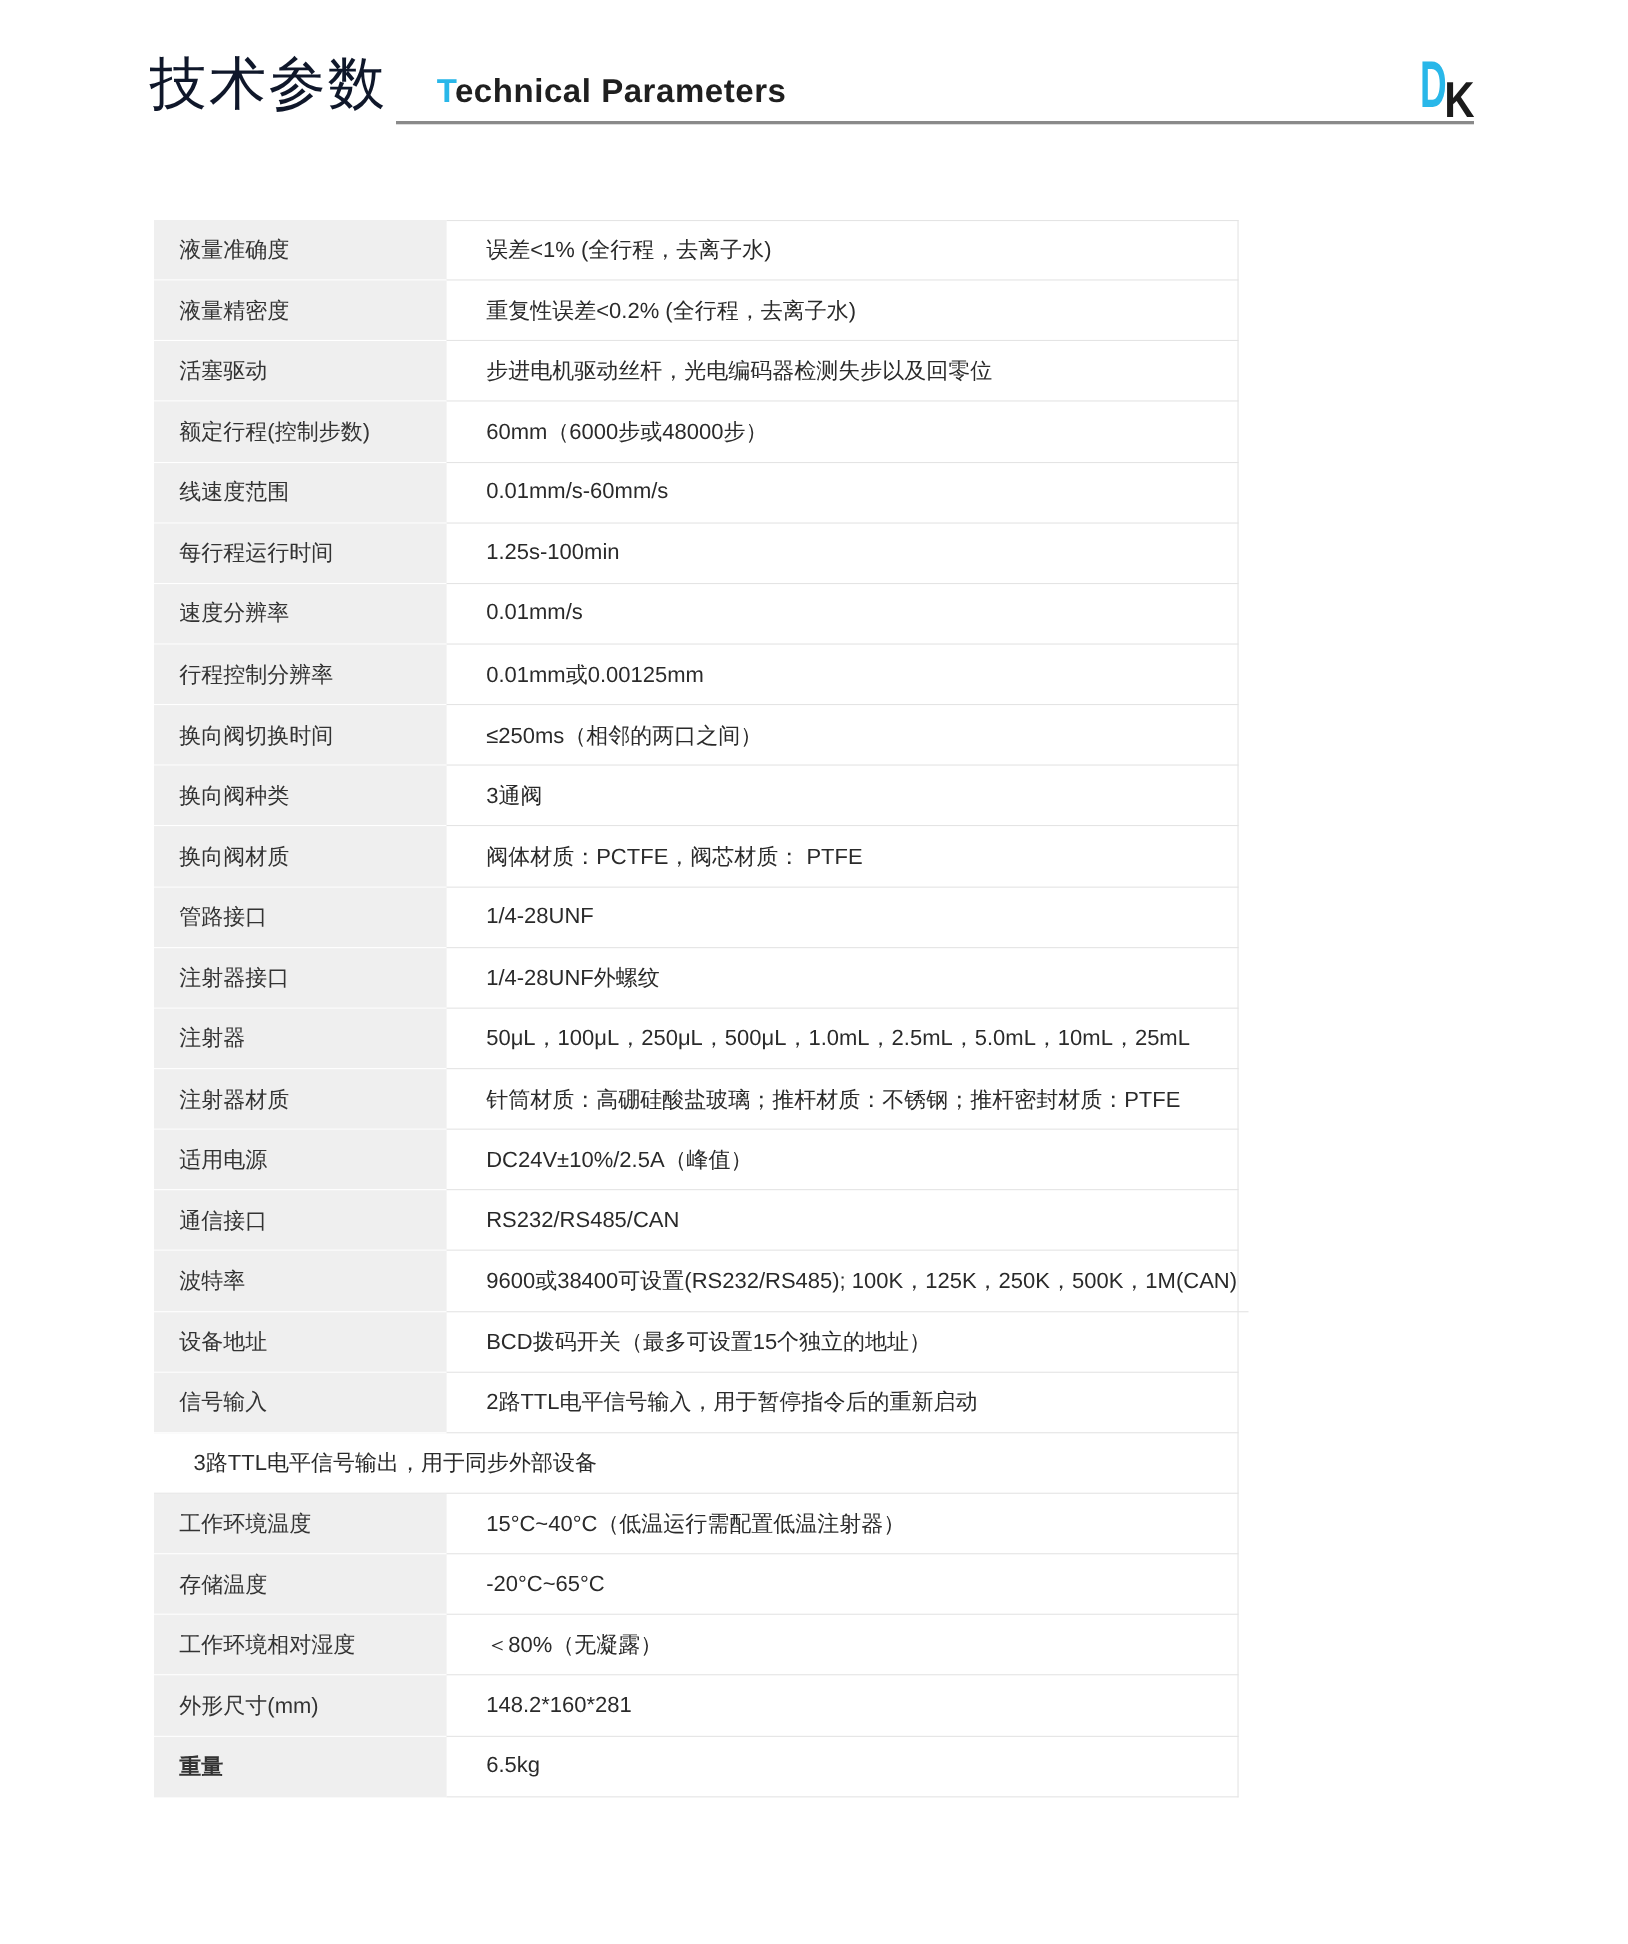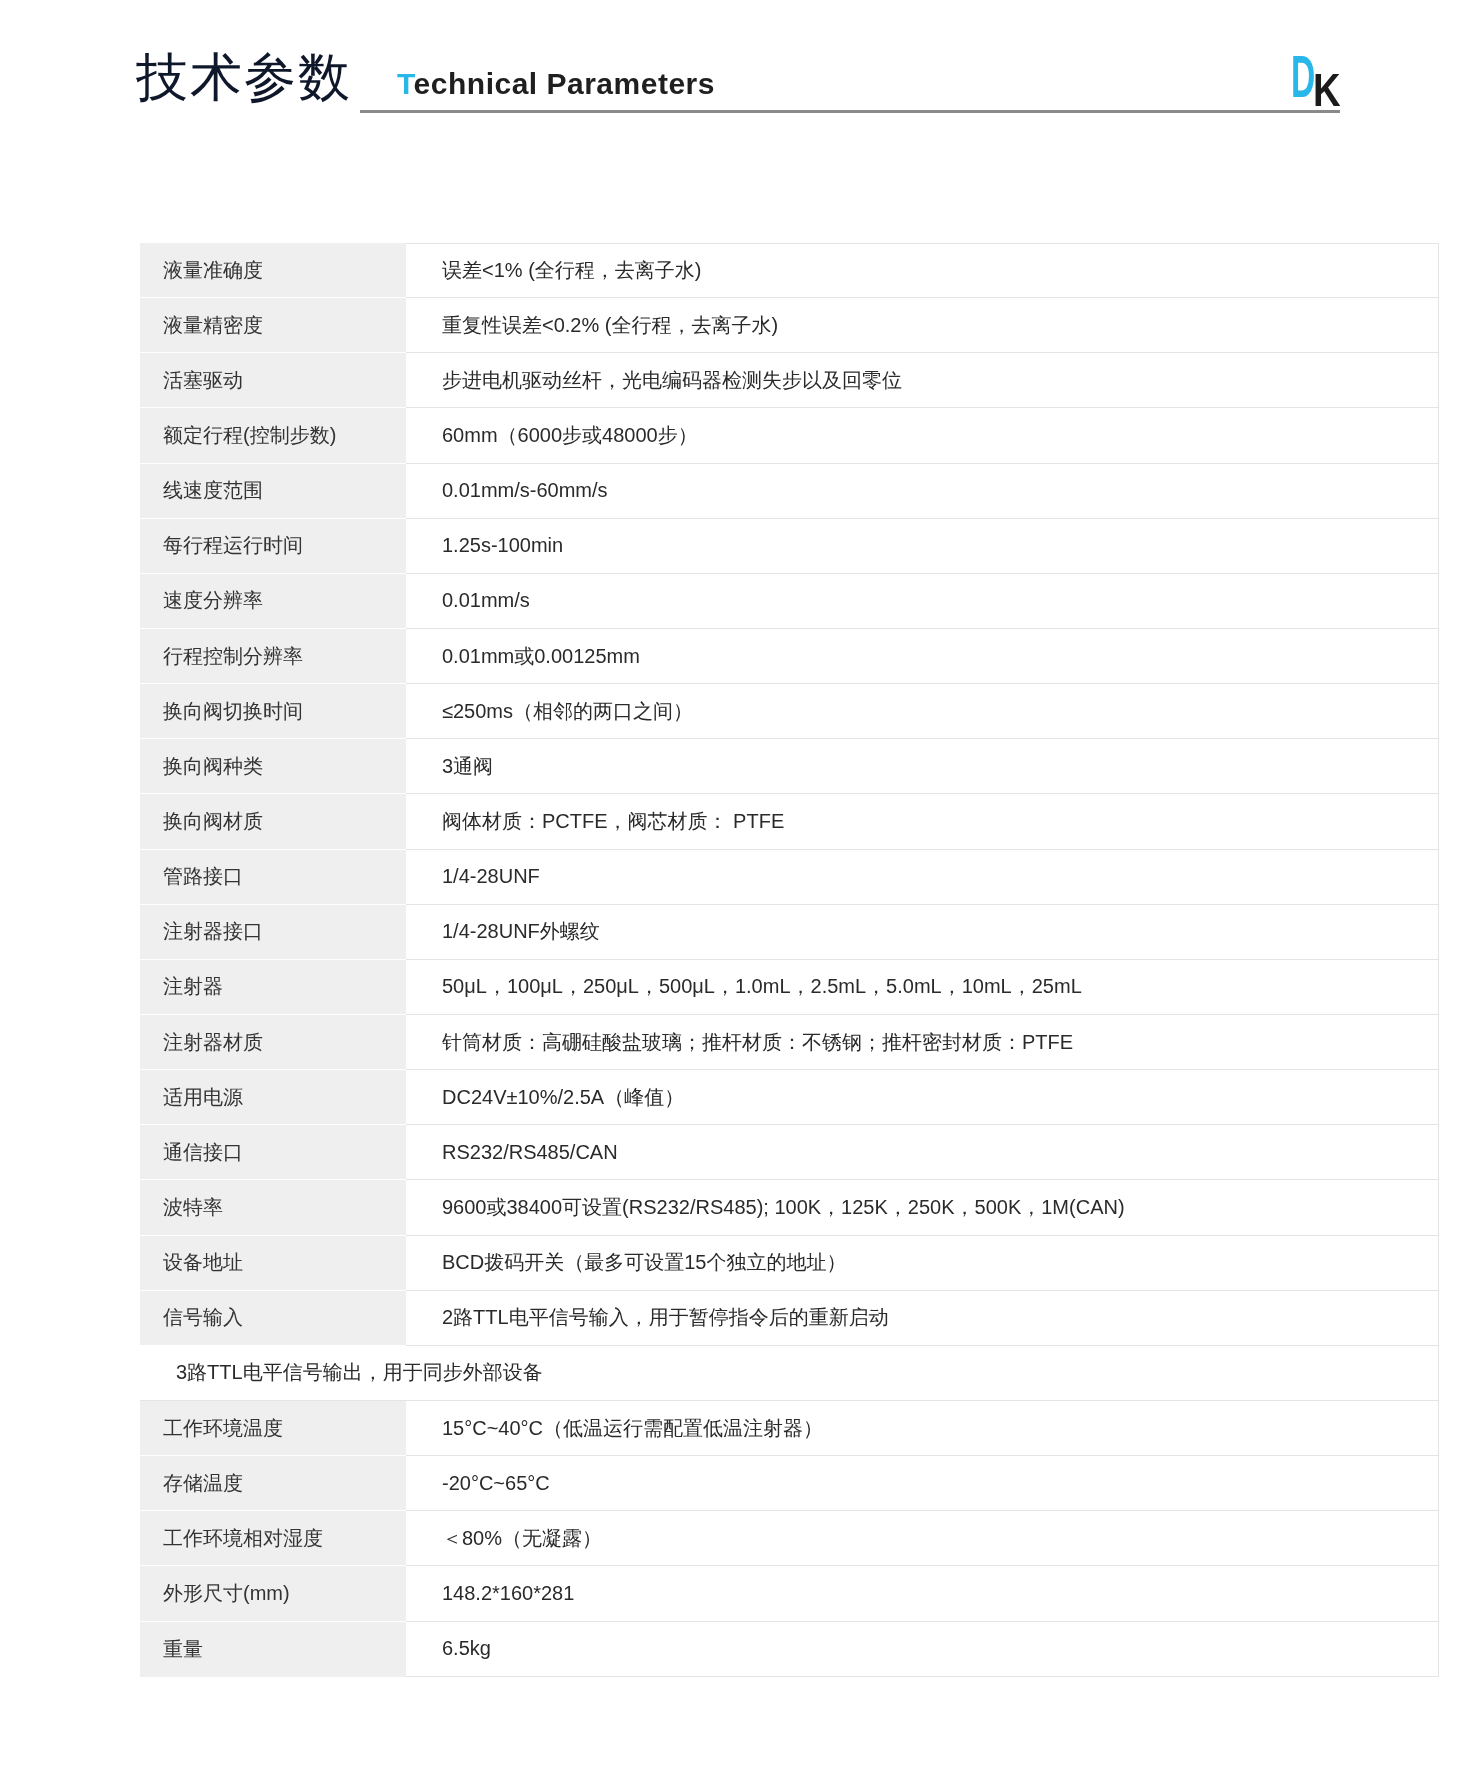--- a/index.html
+++ b/index.html
@@ -35,40 +35,40 @@
     transform:scaleX(0.56);transform-origin:left top;
   }
   .logo-k{
     position:absolute;left:1313px;top:67px;
     font-size:46px;line-height:46px;font-weight:800;color:#1b1b1b;
     transform:scaleX(0.83);transform-origin:left top;
   }
 
   
   .spec-table{
-    position:absolute;left:140px;top:200px;width:1299px;margin-top:43px;
+    position:absolute;left:140px;top:200px;width:986px;
   }
   
   .spec-table::before{
     content:"";position:absolute;left:266px;right:0;top:0;height:1px;background:var(--border);
   }
   .spec-table::after{
     content:"";position:absolute;right:0;top:0;bottom:0;width:1px;background:var(--border);
   }
   .spec-row{display:flex;height:55.15px;}
   .spec-label{
     width:266px;flex:0 0 266px;
     background:var(--label-bg);
     border-bottom:1px solid #ffffff;
     display:flex;align-items:center;
     padding-left:23px;
     font-size:20px;color:#333333;
     white-space:nowrap;
   }
-  .spec-row:last-child .spec-label{border-bottom:none;}
+  .spec-row:last-child .spec-label{border-bottom:none;font-weight:bold;}
   .spec-value{
     flex:1;
     border-bottom:1px solid var(--border);
     display:flex;align-items:center;
     padding-left:36px;padding-right:10px;
     font-size:20px;color:#2a2a2a;
     white-space:nowrap;
   }
 </style>
 </head>

